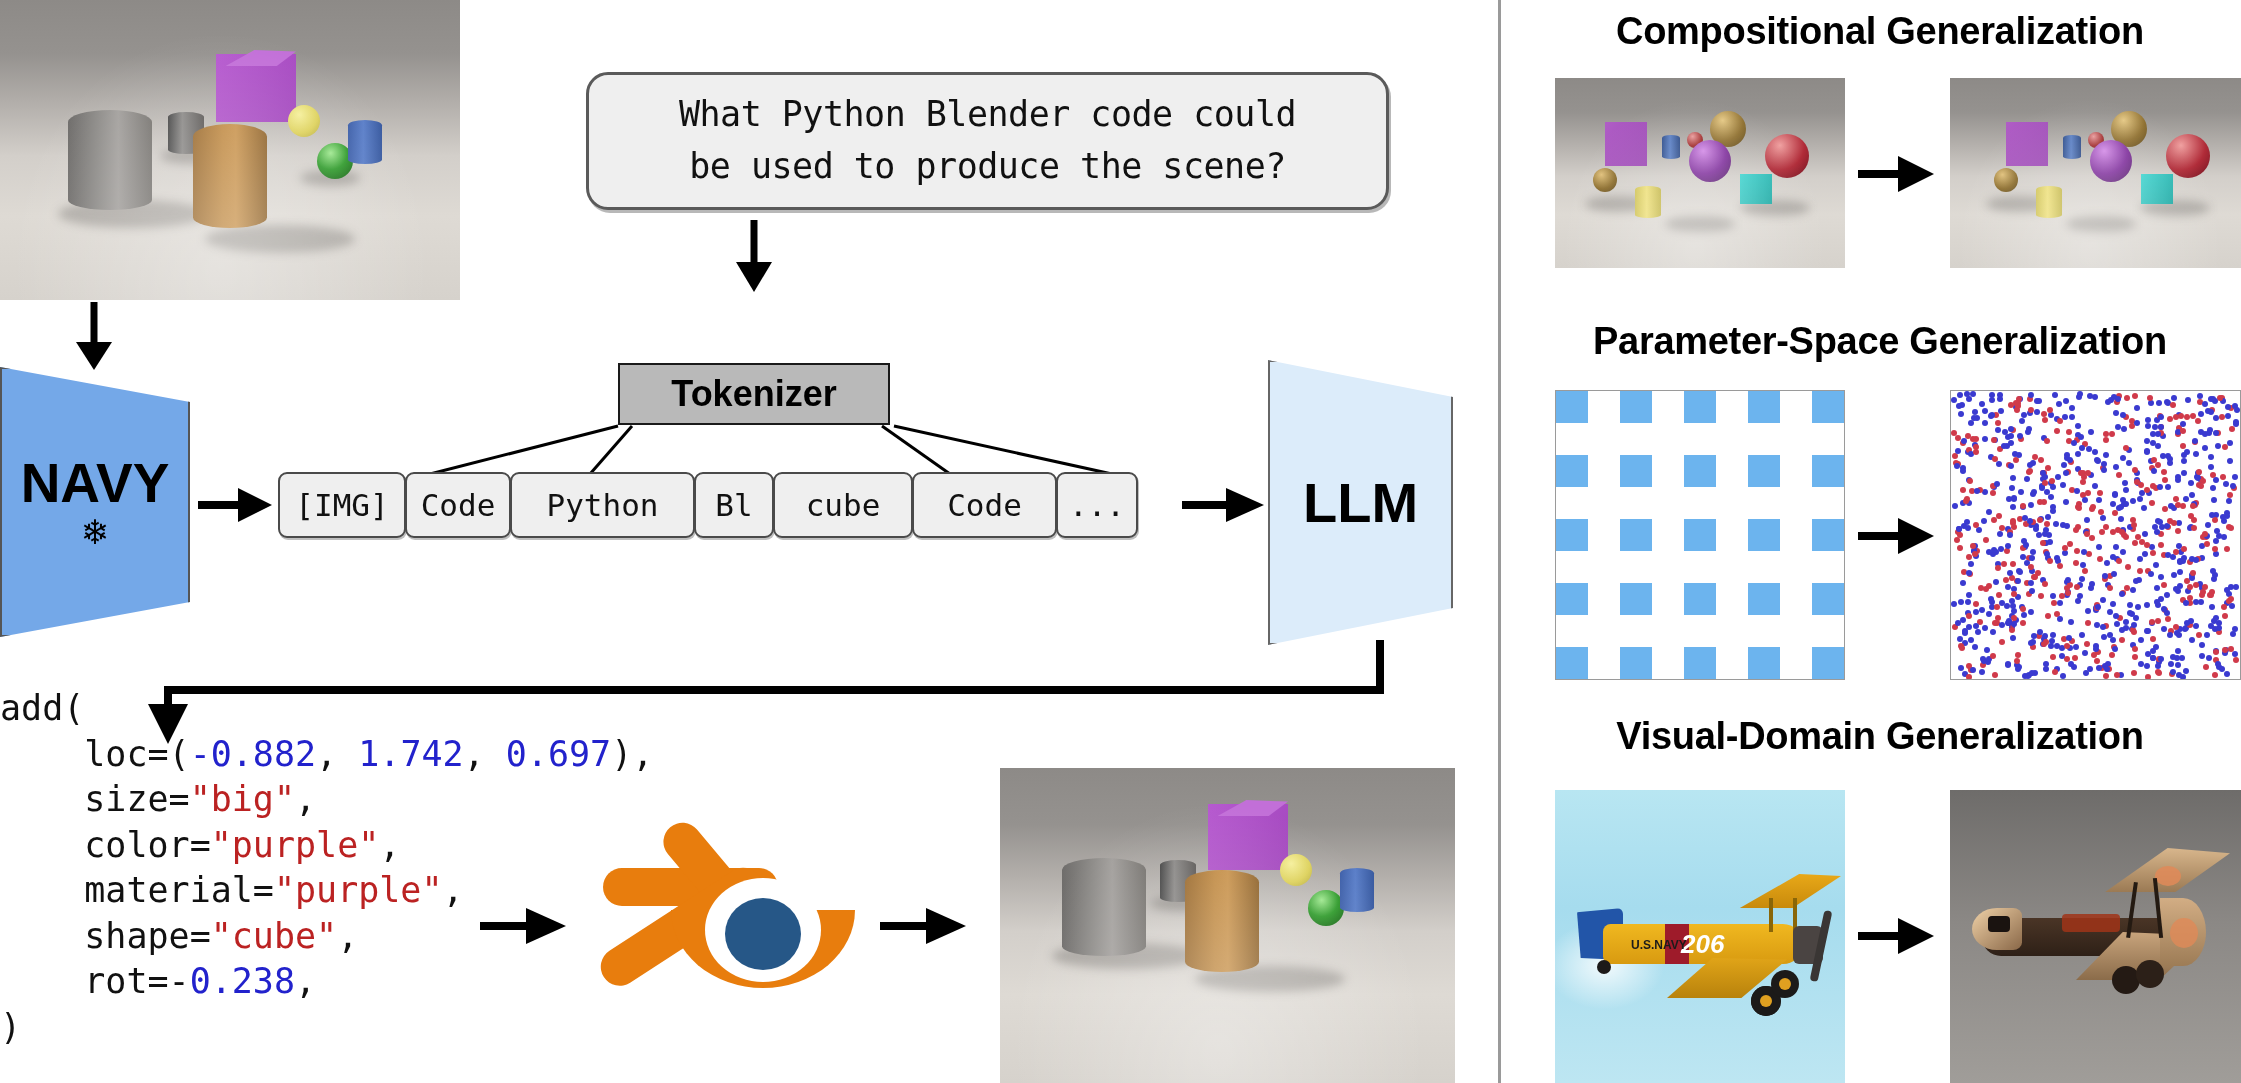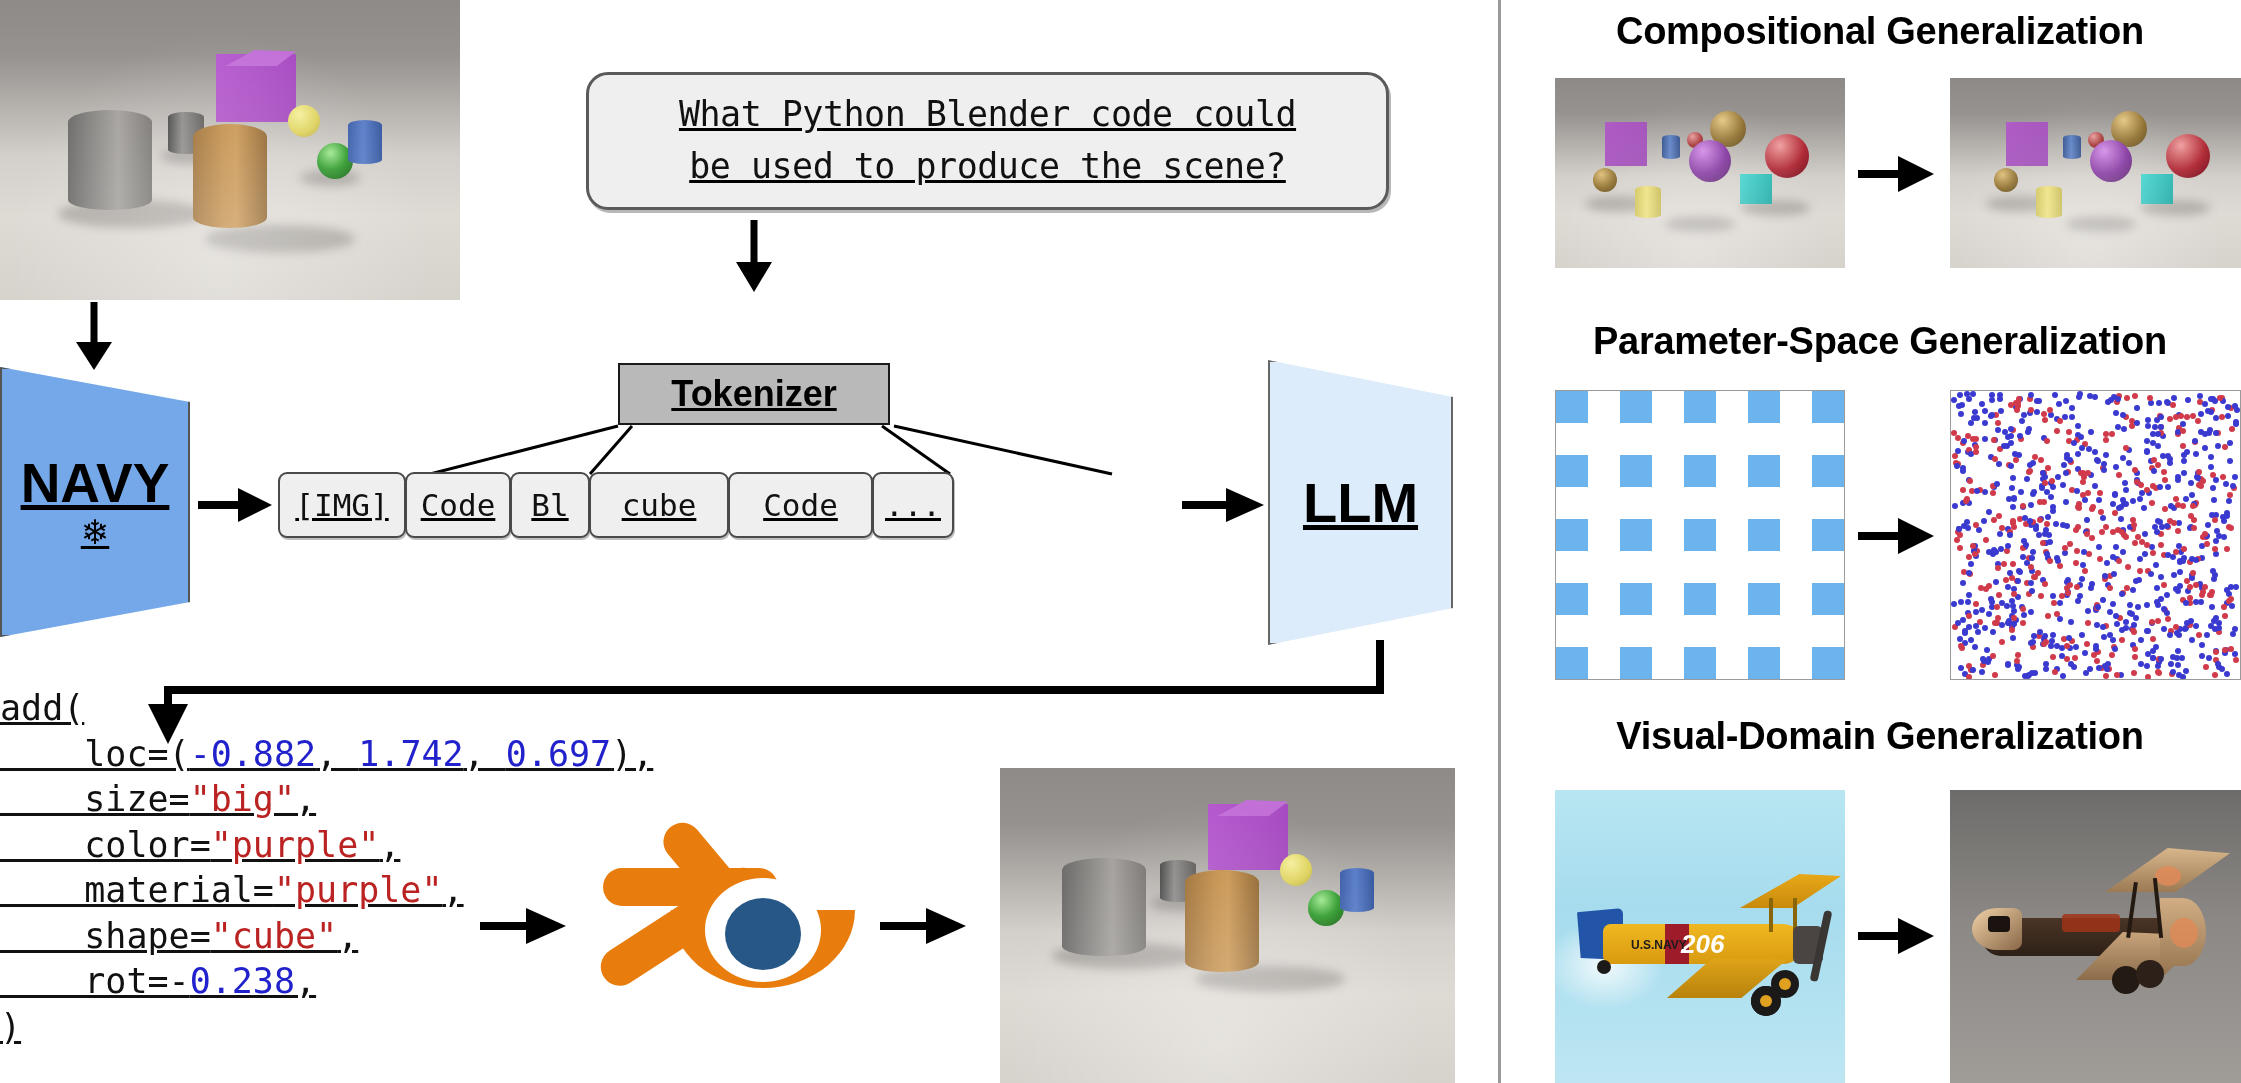--- a/index.html
+++ b/index.html
@@ -1,21 +1,21 @@
 <!DOCTYPE html>
 <html><head>
 <meta charset="utf-8">
 <style>
   html,body{margin:0;padding:0;background:#fff;}
   body{width:2241px;height:1083px;position:relative;overflow:hidden;
        font-family:"Liberation Sans",sans-serif;}
 
   
   .abs{position:absolute;}
-  .nosel{user-select:none;text-decoration:underline;}
+  .nosel{user-select:none;}
 
   
   #divider{left:1498px;top:0;width:3px;height:1083px;background:#9a9a9a;}
 
   
   .clevr{background:linear-gradient(#8d8a87 0%,#95928f 18%,#b2aeaa 34%,#d3cfca 52%,#dedad4 72%,#d6d2cc 100%);
          overflow:hidden;position:absolute;}
   .clevr::after{content:"";position:absolute;inset:0;
          background:radial-gradient(ellipse at 48% 88%,rgba(255,255,255,.33),rgba(255,255,255,0) 62%);}
   .obj{position:absolute;}
@@ -121,20 +121,21 @@
 <svg class="abs" style="left:300px;top:424px;width:920px;height:52px;">
   <line x1="318" y1="2" x2="130" y2="50" stroke="#000" stroke-width="3"></line>
   <line x1="332" y1="2" x2="290" y2="50" stroke="#000" stroke-width="3"></line>
   <line x1="582" y1="2" x2="650" y2="50" stroke="#000" stroke-width="3"></line>
   <line x1="594" y1="2" x2="812" y2="50" stroke="#000" stroke-width="3"></line>
 </svg>
 
 <div class="abs nosel" id="tokens">
   <div class="tok" style="width:128px;">[IMG]</div>
   <div class="tok" style="width:106px;">Code</div>
+  <div class="tok" style="width:185px;">Python</div>
   <div class="tok" style="width:80px;">Bl</div>
   <div class="tok" style="width:140px;">cube</div>
   <div class="tok" style="width:145px;">Code</div>
   <div class="tok" style="width:82px;">...</div>
 </div>
 
 <div class="abs nosel" id="clip">
   <div class="lbl">NAVY</div>
   <div class="snow">❄</div>
 </div>

